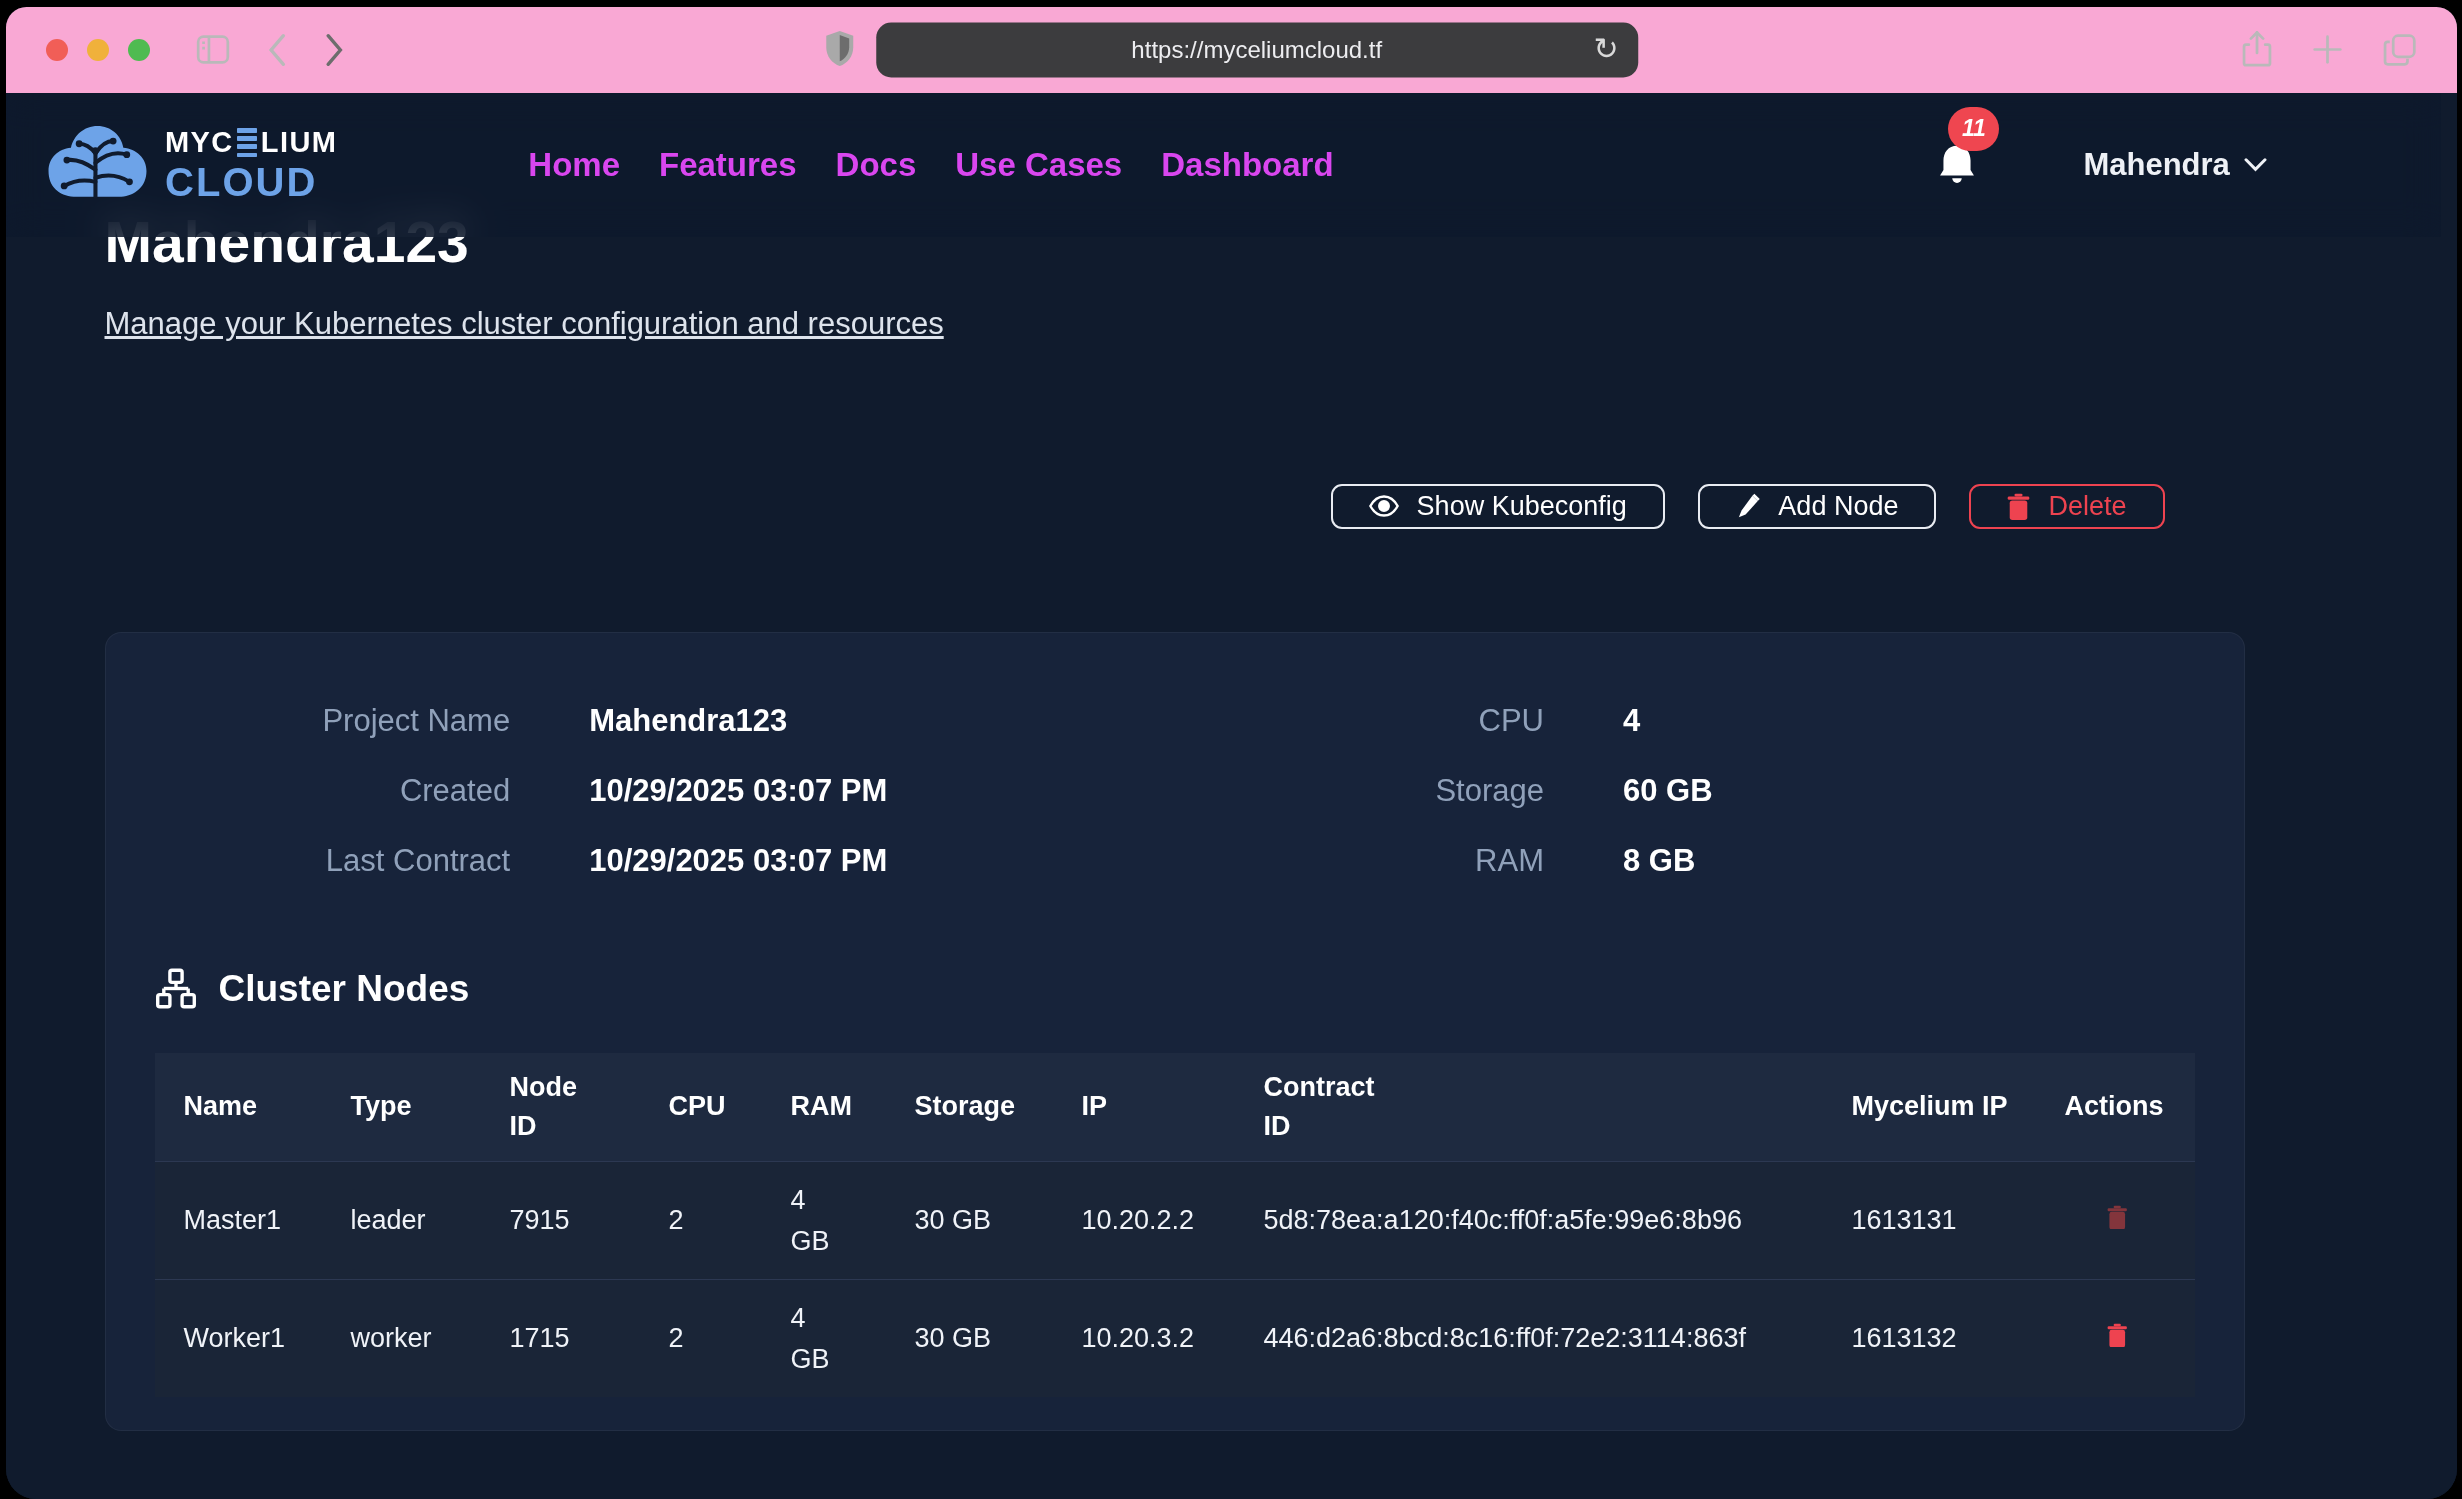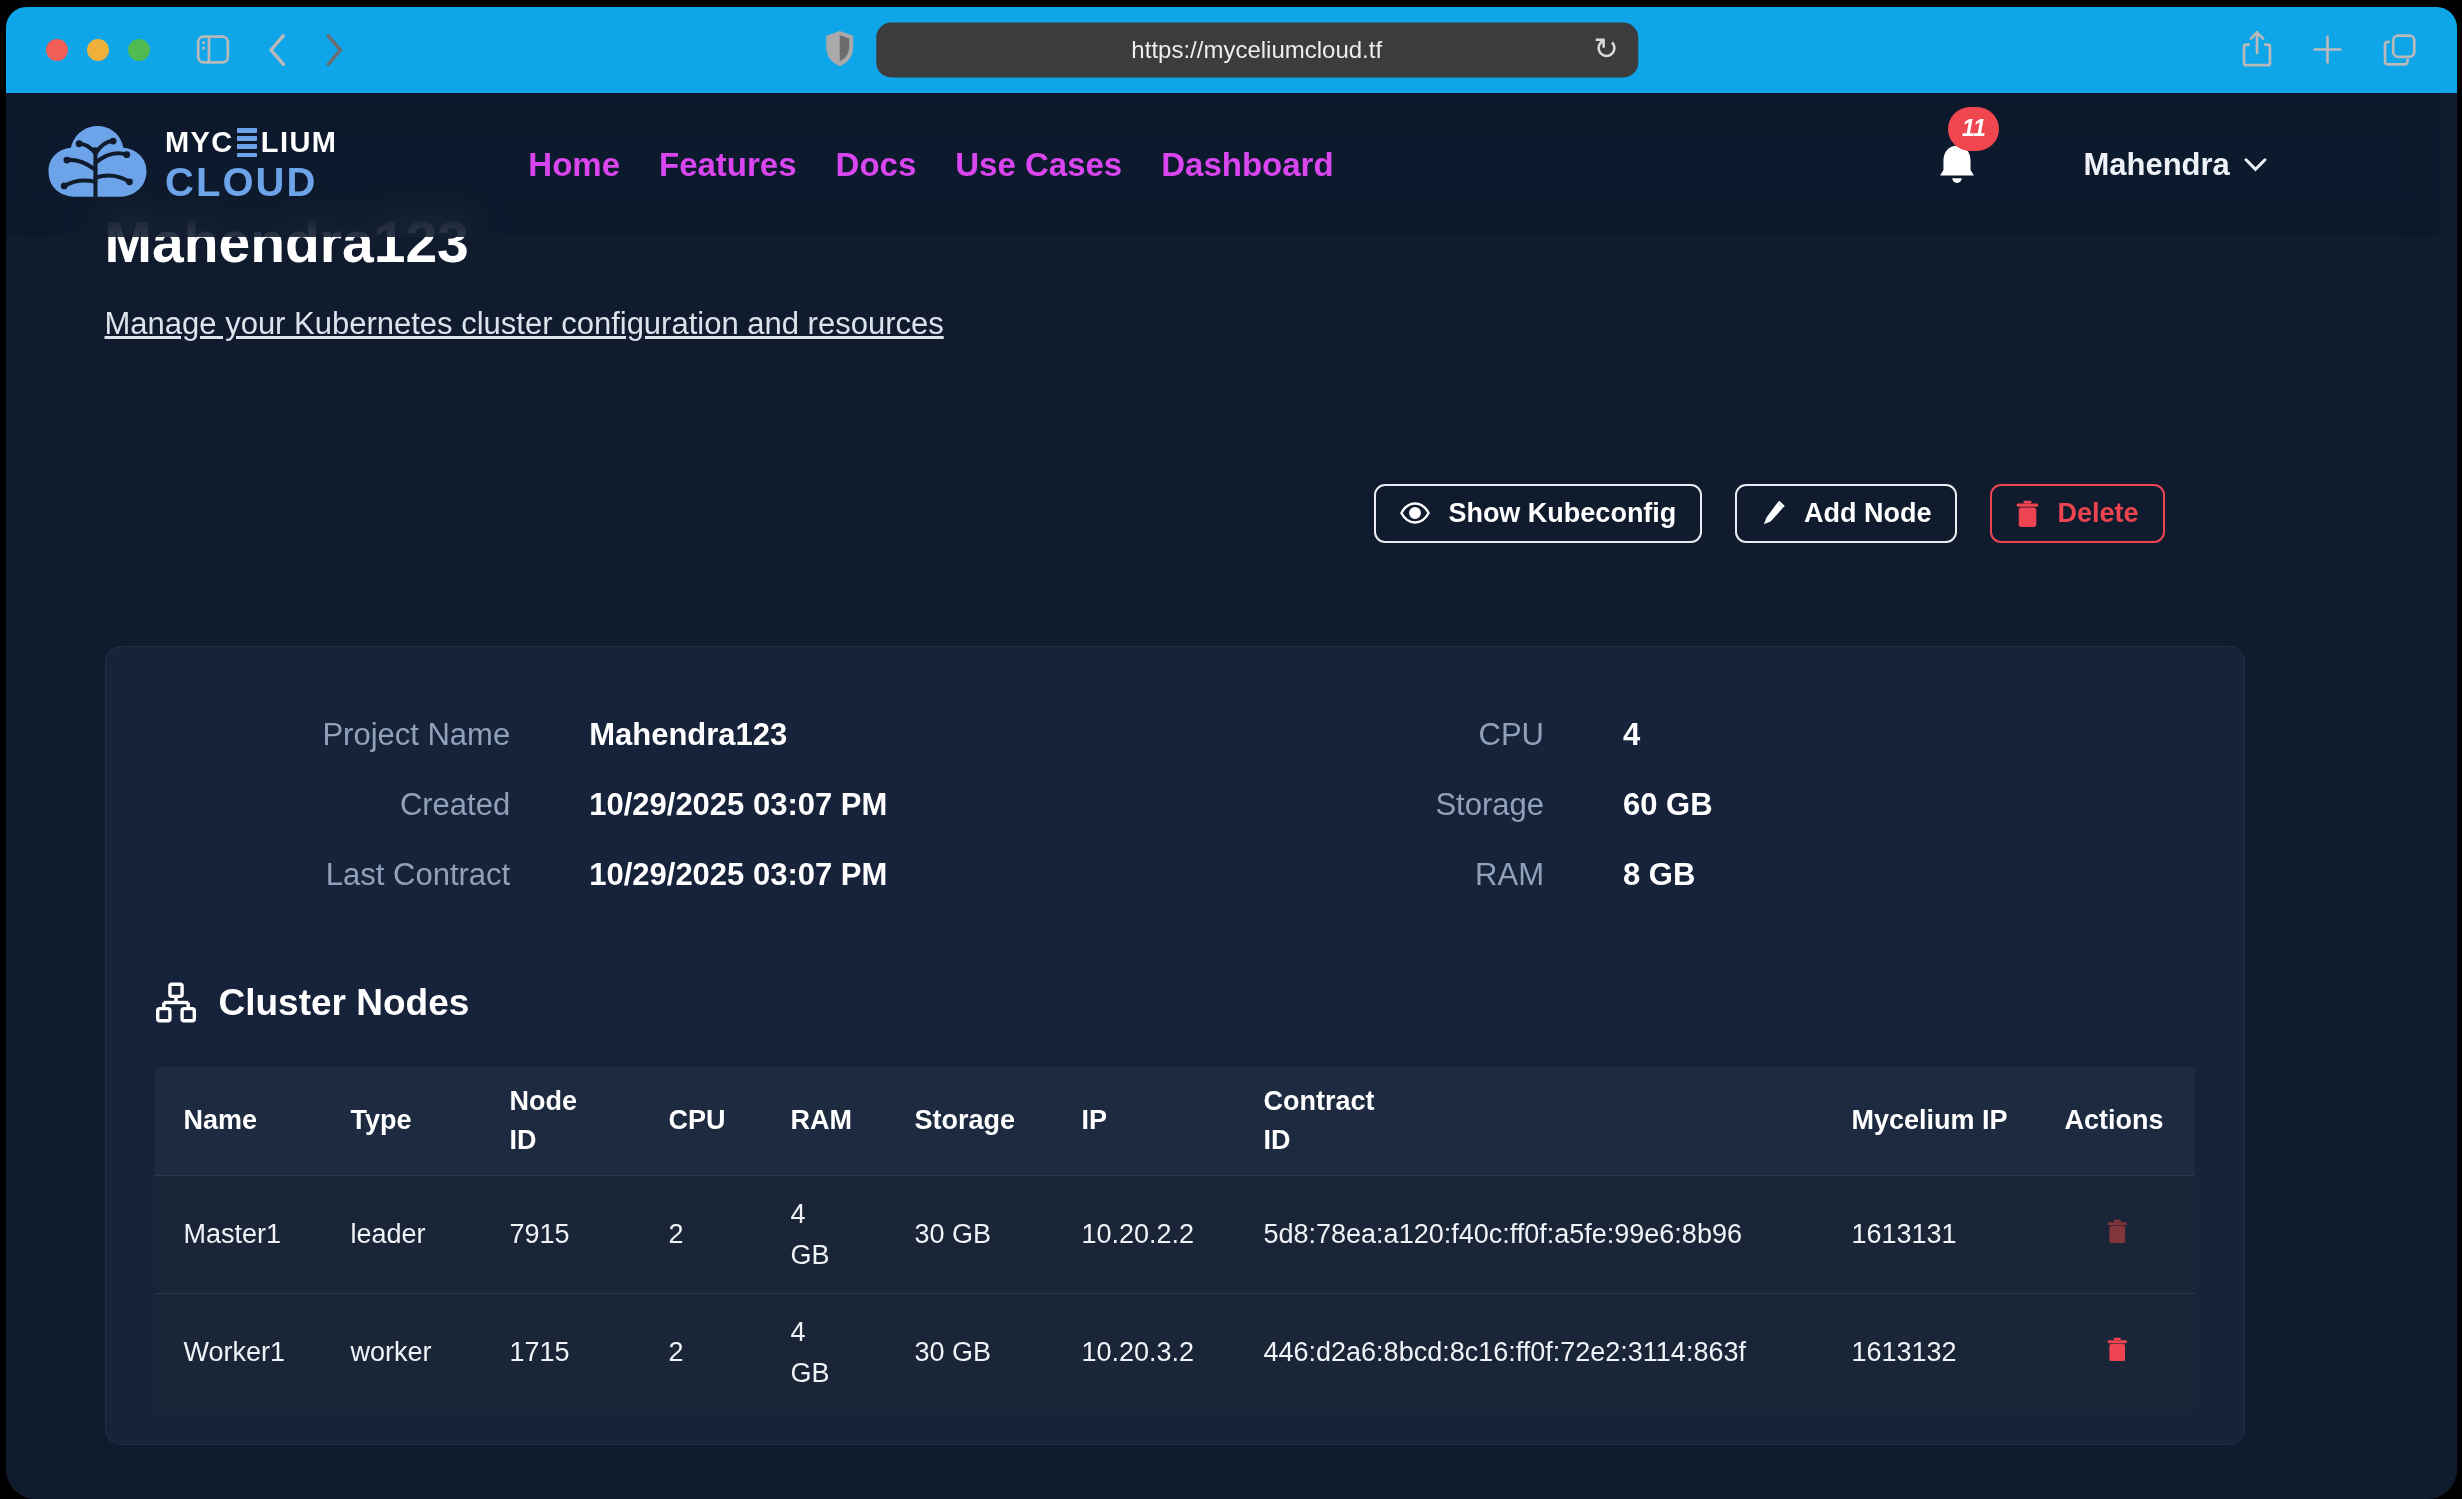--- a/index.html
+++ b/index.html
@@ -2,21 +2,21 @@
 <html style="font-size:11px"><head>
 <meta charset="utf-8">
 <style>
   * { box-sizing: border-box; margin: 0; padding: 0; }
   html,body { width: 2462px; height: 1499px; background:#000; font-family:"Liberation Sans", sans-serif; overflow:hidden; }
 
   .window { position:absolute; left:5.5px; top:6.8px; right:5.5px; bottom:0;
             border-radius:20.5px 20.5px 30px 30px; overflow:hidden; background:#101b2d; }
 
   
-  .chrome { height:86px; background:#0ea5e9; display:flex; align-items:center; padding:0 40px; position:relative; }
+  .chrome { height:86px; background:#f9a8d4; display:flex; align-items:center; padding:0 40px; position:relative; }
   .lights { display:flex; gap:18.5px; align-items:center; }
   .light { width:22.6px; height:22.6px; border-radius:50%; }
   .light.red { background:#f15e57; } .light.yellow { background:#f0b13b; } .light.green { background:#4fbb51; }
   .chrome-btns { display:flex; align-items:center; gap:36px; margin-left:45px; color:#b9b9b9; }
   .chrome-btns svg, .chrome-right svg { display:block; }
   .fwd { color:#6d6d6d; }
   .chrome-center { position:absolute; left:50%; top:50%; transform:translate(-50%,-50%); display:flex; align-items:center; gap:20.5px; }
   .shield { color:#a9a9a9; }
   .url-pill { width:762px; height:55px; background:#3c3c3e; border-radius:15px; display:flex; align-items:center; justify-content:center; position:relative; }
   .url-text { color:#ededf0; font-size:24px; }
@@ -45,23 +45,23 @@
            display:flex; align-items:center; justify-content:center; padding:0 6.8px; }
   .user { display:flex; align-items:center; gap:13.7px; color:#eef1f6; font-size:31px; font-weight:700; cursor:pointer; }
 
   
   .content-wrap { margin-left:99px; width:2140px; }
   .hero { padding-top:116px; }
   .page-title { font-size:57px; font-weight:800; color:#ffffff; line-height:66px; }
   .page-subtitle { margin-top:30px; font-size:31px; color:#dde3ec; line-height:37px;text-decoration:underline; }
 
   .actions-row { display:flex; justify-content:flex-end; align-items:center; gap:33px; margin-top:142px; padding-right:80px; }
-  .btn { display:flex; align-items:center; gap:18px; height:59px; padding:0 24px;
+  .btn { display:flex; align-items:center; gap:18px; height:45px; padding:0 36px;
          border:2.1px solid #e9ecf2; border-radius:11px; background:transparent;
-         color:#ffffff; font-size:27px; font-weight:700; font-family:inherit; cursor:pointer; }
+         color:#ffffff; font-size:27px; font-weight:400; font-family:inherit; cursor:pointer; }
   .btn svg { display:block; }
   .btn.danger { border-color:#ee4350; color:#ee4350; }
 
   .card { margin-top:103px; background:#17233a; border:1.4px solid rgba(255,255,255,0.05);
           border-radius:16.4px; padding:58px 49px 33px; }
 
   .info-grid { display:grid; grid-template-columns:1fr 1fr; column-gap:219px; padding:0 13.7px; }
   .info-row { display:grid; column-gap:79px; align-items:baseline; margin-bottom:34px;margin-top:12px; }
   .info-row.l { grid-template-columns:342px 1fr; }
   .info-row.r { grid-template-columns:260px 1fr; }

